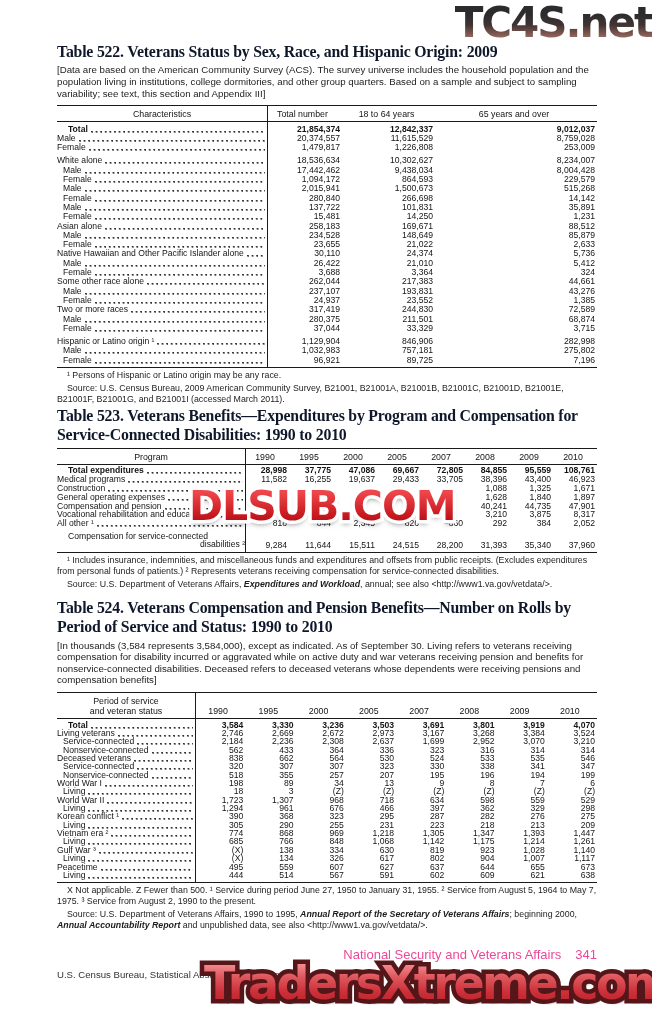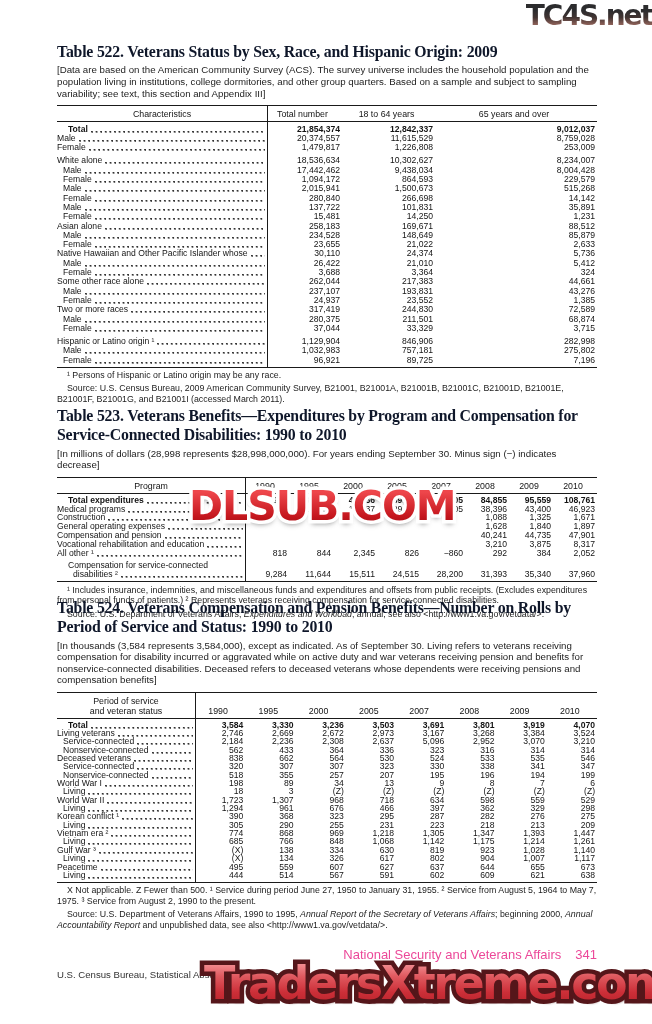--- a/index.html
+++ b/index.html
@@ -34,31 +34,31 @@
   .t522 .v:nth-child(3){width:93px;}
   .t522 .v:nth-child(4){width:162px;}
   .t523 .lbl,.t523 .c1{width:188px;}
   .t523 .row{height:8.8px;}
   .t523 .v{width:44px;}
   .t524 .lbl,.t524 .c1{width:138px;}
   .t524 .row{height:8.35px;}
   .t524 .v{width:50.25px;}
   .row.i1 .lbl{padding-left:6px;}
   .row.i2 .lbl{padding-left:11px;}
-  .row.i3 .lbl{padding-left:16px;}
+  .row.i3 .lbl{padding-left:16px;flex-direction:column;}
   
   .fn{font-size:8.8px;line-height:1.22;margin:2.5px 0 0 0;text-indent:10px;color:#1c1c1c;}
-  .fn .it{font-style:italic;}
+  .fn .it{font-style:italic;font-weight:bold;}
   
   .footer-right{position:absolute;right:55px;top:947px;font-size:13px;color:#ec4899;}
   .footer-right .pg{margin-left:14px;}
   .footer-left{position:absolute;left:57px;top:969px;font-size:9.6px;color:#333;}
   
   .wm-top{position:absolute;top:2px;right:0px;z-index:6;
-          font-family:"DejaVu Sans","Liberation Sans",sans-serif;font-weight:800;font-size:28px;
+          font-family:"DejaVu Sans","Liberation Sans",sans-serif;font-weight:800;font-size:42px;
           letter-spacing:-2px;line-height:1;
           background:linear-gradient(180deg,#2c2c2e 30%,#413432 55%,#8a5f57 80%,#bb9289 100%);
           -webkit-background-clip:text;background-clip:text;color:transparent;}
   .wm-mid{position:absolute;left:189px;top:486px;z-index:7;line-height:1;
           font-family:"DejaVu Sans","Liberation Sans",sans-serif;font-weight:800;font-size:41px;letter-spacing:-1px;}
   .wm-mid .stroke{-webkit-text-stroke:7px #fff;text-shadow:0 4px 5px rgba(50,50,50,0.5);}
   .wm-mid .fill{position:absolute;left:0;top:0;
           background:linear-gradient(180deg,#ee464b 15%,#c4161d 75%,#9e1016);
           -webkit-background-clip:text;background-clip:text;color:transparent;}
   .wm-bot{position:absolute;left:204px;top:960px;z-index:7;line-height:1;
@@ -198,21 +198,21 @@
             <div class="lbl">
               <span class="tx">Female</span>
               <span class="dots"></span>
             </div>
             <span class="v">23,655</span>
             <span class="v">21,022</span>
             <span class="v">2,633</span>
           </div>
           <div class="row i0">
             <div class="lbl">
-              <span class="tx">Native Hawaiian and Other Pacific Islander whose</span>
+              <span class="tx">Native Hawaiian and Other Pacific Islander alone</span>
               <span class="dots"></span>
             </div>
             <span class="v">30,110</span>
             <span class="v">24,374</span>
             <span class="v">5,736</span>
           </div>
           <div class="row i1">
             <div class="lbl">
               <span class="tx">Male</span>
               <span class="dots"></span>
@@ -313,21 +313,20 @@
           </div>
         </div>
         <div class="vrule" style="left: 210px;"></div>
       </div>
     <p class="fn">¹ Persons of Hispanic or Latino origin may be any race.</p>
     <p class="fn">Source: U.S. Census Bureau, 2009 American Community Survey, B21001, B21001A, B21001B, B21001C, B21001D, B21001E, B21001F, B21001G, and B21001I (accessed March 2011).</p>
   </div>
 
   <div class="sec" style="top:406px;">
     <h2 class="h-title" style="max-width:560px;">Table 523. Veterans Benefits—Expenditures by Program and Compensation for Service-Connected Disabilities: 1990 to 2010</h2>
-    <p class="note">[In millions of dollars (28,998 represents $28,998,000,000). For years ending  September 30. Minus sign (−) indicates decrease]</p>
     <div class="tbl t523" id="tbl523">
         <div class="thead">
           <div class="c1">Program</div>
           <span class="v">1990</span>
           <span class="v">1995</span>
           <span class="v">2000</span>
           <span class="v">2005</span>
           <span class="v">2007</span>
           <span class="v">2008</span>
           <span class="v">2009</span>
@@ -506,21 +505,21 @@
           </div>
           <div class="row i1">
             <div class="lbl">
               <span class="tx">Service-connected</span>
               <span class="dots"></span>
             </div>
             <span class="v">2,184</span>
             <span class="v">2,236</span>
             <span class="v">2,308</span>
             <span class="v">2,637</span>
-            <span class="v">5,096</span>
+            <span class="v">1,699</span>
             <span class="v">2,952</span>
             <span class="v">3,070</span>
             <span class="v">3,210</span>
           </div>
           <div class="row i1">
             <div class="lbl">
               <span class="tx">Nonservice-connected</span>
               <span class="dots"></span>
             </div>
             <span class="v">562</span>

